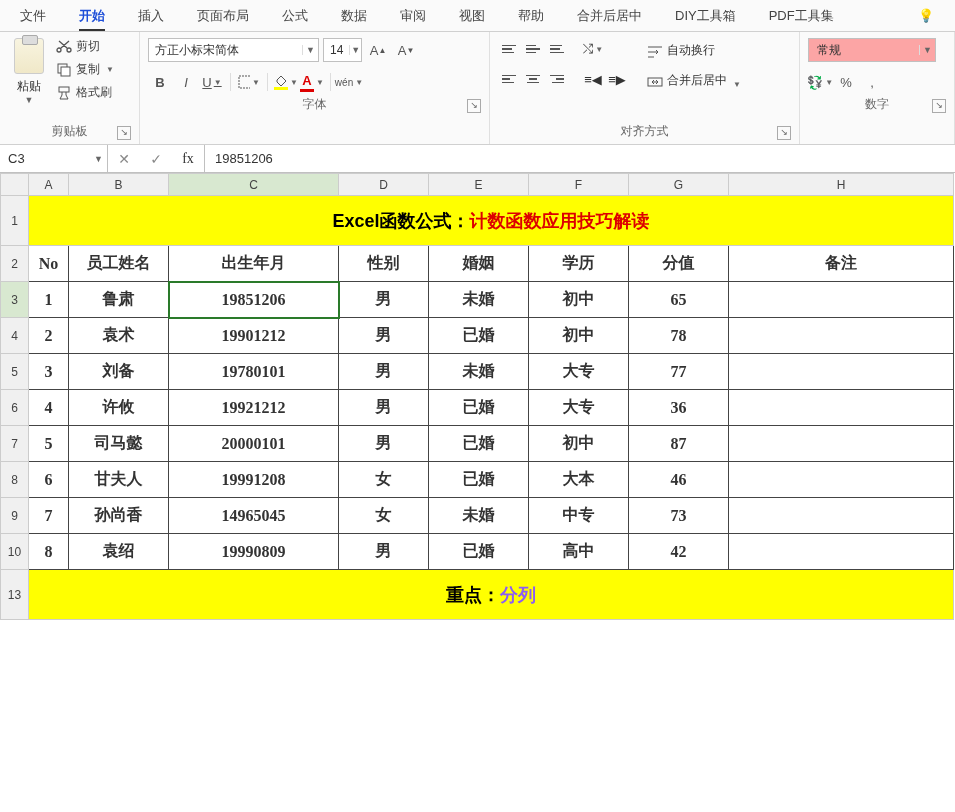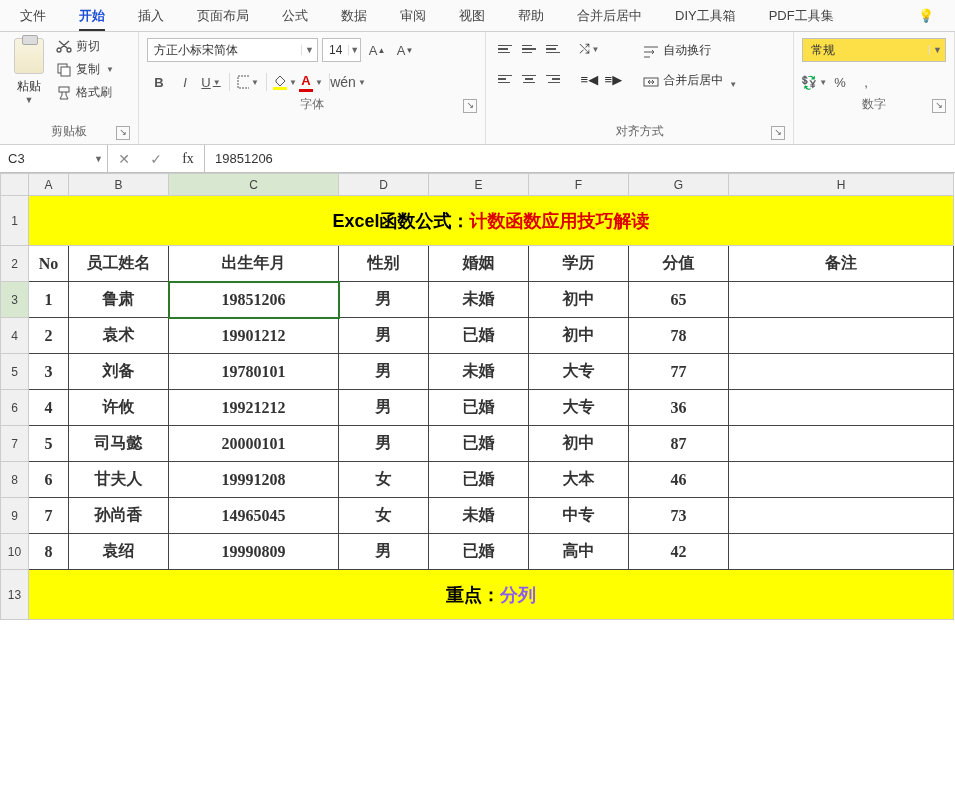--- a/index.html
+++ b/index.html
@@ -46,21 +46,21 @@
 
 
 .align-col { display: flex; flex-direction: column; gap: 8px; }
 .align-row { display: flex; gap: 2px; }
 .align-btn { width: 22px; height: 22px; display: flex; align-items: center; justify-content: center; cursor: pointer; border: 1px solid transparent; }
 .align-icon { display: flex; flex-direction: column; gap: 2px; }
 .align-icon span { display: block; height: 1.5px; background: #555; }
 .txt-btn { display: flex; align-items: flex-end; gap: 4px; font-size: 12px; cursor: pointer; height: 22px; padding: 0 4px; border: 1px solid transparent; }
 
 
-.num-combo { display: flex; align-items: center; border: 1px solid #c0c0c0; background: #fde047; height: 24px; width: 144px; }
+.num-combo { display: flex; align-items: center; border: 1px solid #c0c0c0; background: #fca5a5; height: 24px; width: 128px; }
 .num-combo span { padding: 0 8px; font-size: 12px; flex: 1; }
 .num-combo .dd { width: 16px; text-align: center; border-left: 1px solid #ddd; font-size: 9px; color: #666; cursor: pointer; }
 .num-row2 { display: flex; gap: 2px; margin-top: 8px; }
 
 
 .fbar { display: flex; align-items: stretch; height: 28px; border-bottom: 1px solid #c0c0c0; background: #fff; }
 .namebox { width: 108px; border-right: 1px solid #c0c0c0; display: flex; align-items: center; padding: 0 8px; font-size: 13px; position: relative; }
 .namebox .dd { position: absolute; right: 4px; font-size: 9px; color: #666; cursor: pointer; }
 .fbar-btns { display: flex; align-items: center; border-right: 1px solid #c0c0c0; }
 .fbar-btn { width: 32px; display: flex; align-items: center; justify-content: center; cursor: pointer; color: #888; font-size: 14px; }
@@ -197,21 +197,21 @@
           </div>
         <div class="font-btn">
             <span class="color-sw">
               <span style="font-weight:bold;color:#d00">A</span>
               <span class="bar" style="background:#d00"></span>
             </span>
             <span class="mini-arrow">▼</span>
           </div>
         <div class="sep"></div>
         <div class="font-btn">
-            <span style="font-size:14px">wén</span>
+            <span style="font-size:10px">wén</span>
             <span class="mini-arrow">▼</span>
           </div>
       </div>
     </div>
     <div class="ribbon-group-label">
       <span>字体</span>
       <span class="launcher">↘</span>
     </div>
   </div>
 

